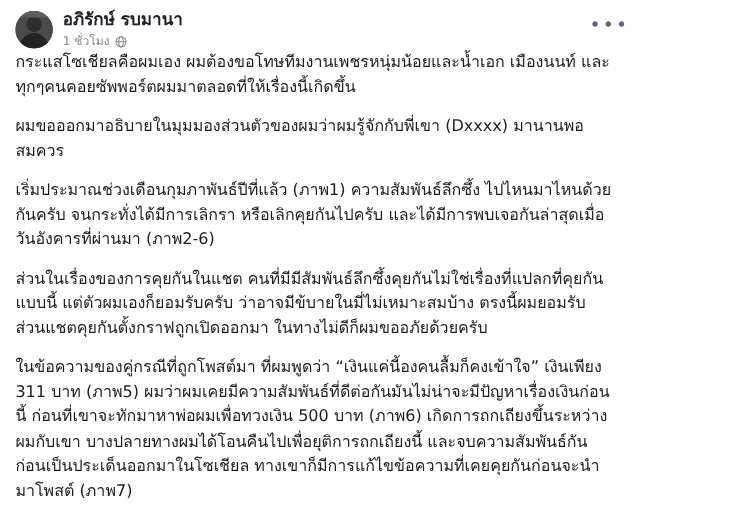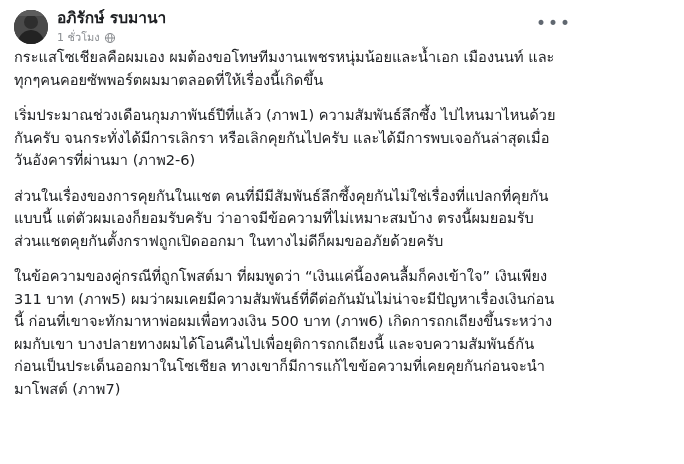--- a/index.html
+++ b/index.html
@@ -129,19 +129,20 @@
             <line x1="1.4" y1="6" x2="10.6" y2="6"></line>
           </svg>
         </span>
       </div>
     </div>
     <div class="more-btn">•••</div>
   </div>
 
   <div class="post-body">
     <p>กระแสโซเชียลคือผมเอง ผมต้องขอโทษทีมงานเพชรหนุ่มน้อยและน้ำเอก เมืองนนท์ และทุกๆคนคอยซัพพอร์ตผมมาตลอดที่ให้เรื่องนี้เกิดขึ้น</p>
+    <p>ผมขอออกมาอธิบายในมุมมองส่วนตัวของผมว่าผมรู้จักกับพี่เขา (Dxxxx) มานานพอสมควร</p>
     <p>เริ่มประมาณช่วงเดือนกุมภาพันธ์ปีที่แล้ว (ภาพ1) ความสัมพันธ์ลึกซึ้ง ไปไหนมาไหนด้วยกันครับ จนกระทั่งได้มีการเลิกรา หรือเลิกคุยกันไปครับ และได้มีการพบเจอกันล่าสุดเมื่อวันอังคารที่ผ่านมา (ภาพ2-6)</p>
-    <p>ส่วนในเรื่องของการคุยกันในแชต คนที่มีมีสัมพันธ์ลึกซึ้งคุยกันไม่ใช่เรื่องที่แปลกที่คุยกันแบบนี้ แต่ตัวผมเองก็ยอมรับครับ ว่าอาจมีข้อความที่ไม่เหมาะสมบ้าง ตรงนี้ผมยอมรับ ส่วนแชตคุยกันตั้งกราฟถูกเปิดออกมา ในทางไม่ดีก็ผมขออภัยด้วยครับ</p>
+    <p>ส่วนในเรื่องของการคุยกันในแชต คนที่มีมีสัมพันธ์ลึกซึ้งคุยกันไม่ใช่เรื่องที่แปลกที่คุยกันแบบนี้ แต่ตัวผมเองก็ยอมรับครับ ว่าอาจมีข้บายในมี่ไม่เหมาะสมบ้าง ตรงนี้ผมยอมรับ ส่วนแชตคุยกันตั้งกราฟถูกเปิดออกมา ในทางไม่ดีก็ผมขออภัยด้วยครับ</p>
     <p>ในข้อความของคู่กรณีที่ถูกโพสต์มา ที่ผมพูดว่า “เงินแค่นี้องคนลื้มก็คงเข้าใจ”  เงินเพียง 311 บาท (ภาพ5) ผมว่าผมเคยมีความสัมพันธ์ที่ดีต่อกันมันไม่น่าจะมีปัญหาเรื่องเงินก่อนนี้ ก่อนที่เขาจะทักมาหาพ่อผมเพื่อทวงเงิน 500 บาท (ภาพ6) เกิดการถกเถียงขึ้นระหว่างผมกับเขา บางปลายทางผมได้โอนคืนไปเพื่อยุติการถกเถียงนี้ และจบความสัมพันธ์กันก่อนเป็นประเด็นออกมาในโซเชียล ทางเขาก็มีการแก้ไขข้อความที่เคยคุยกันก่อนจะนำมาโพสต์ (ภาพ7)</p>
 
   </div>
 
 </div>
 
 </body></html>

